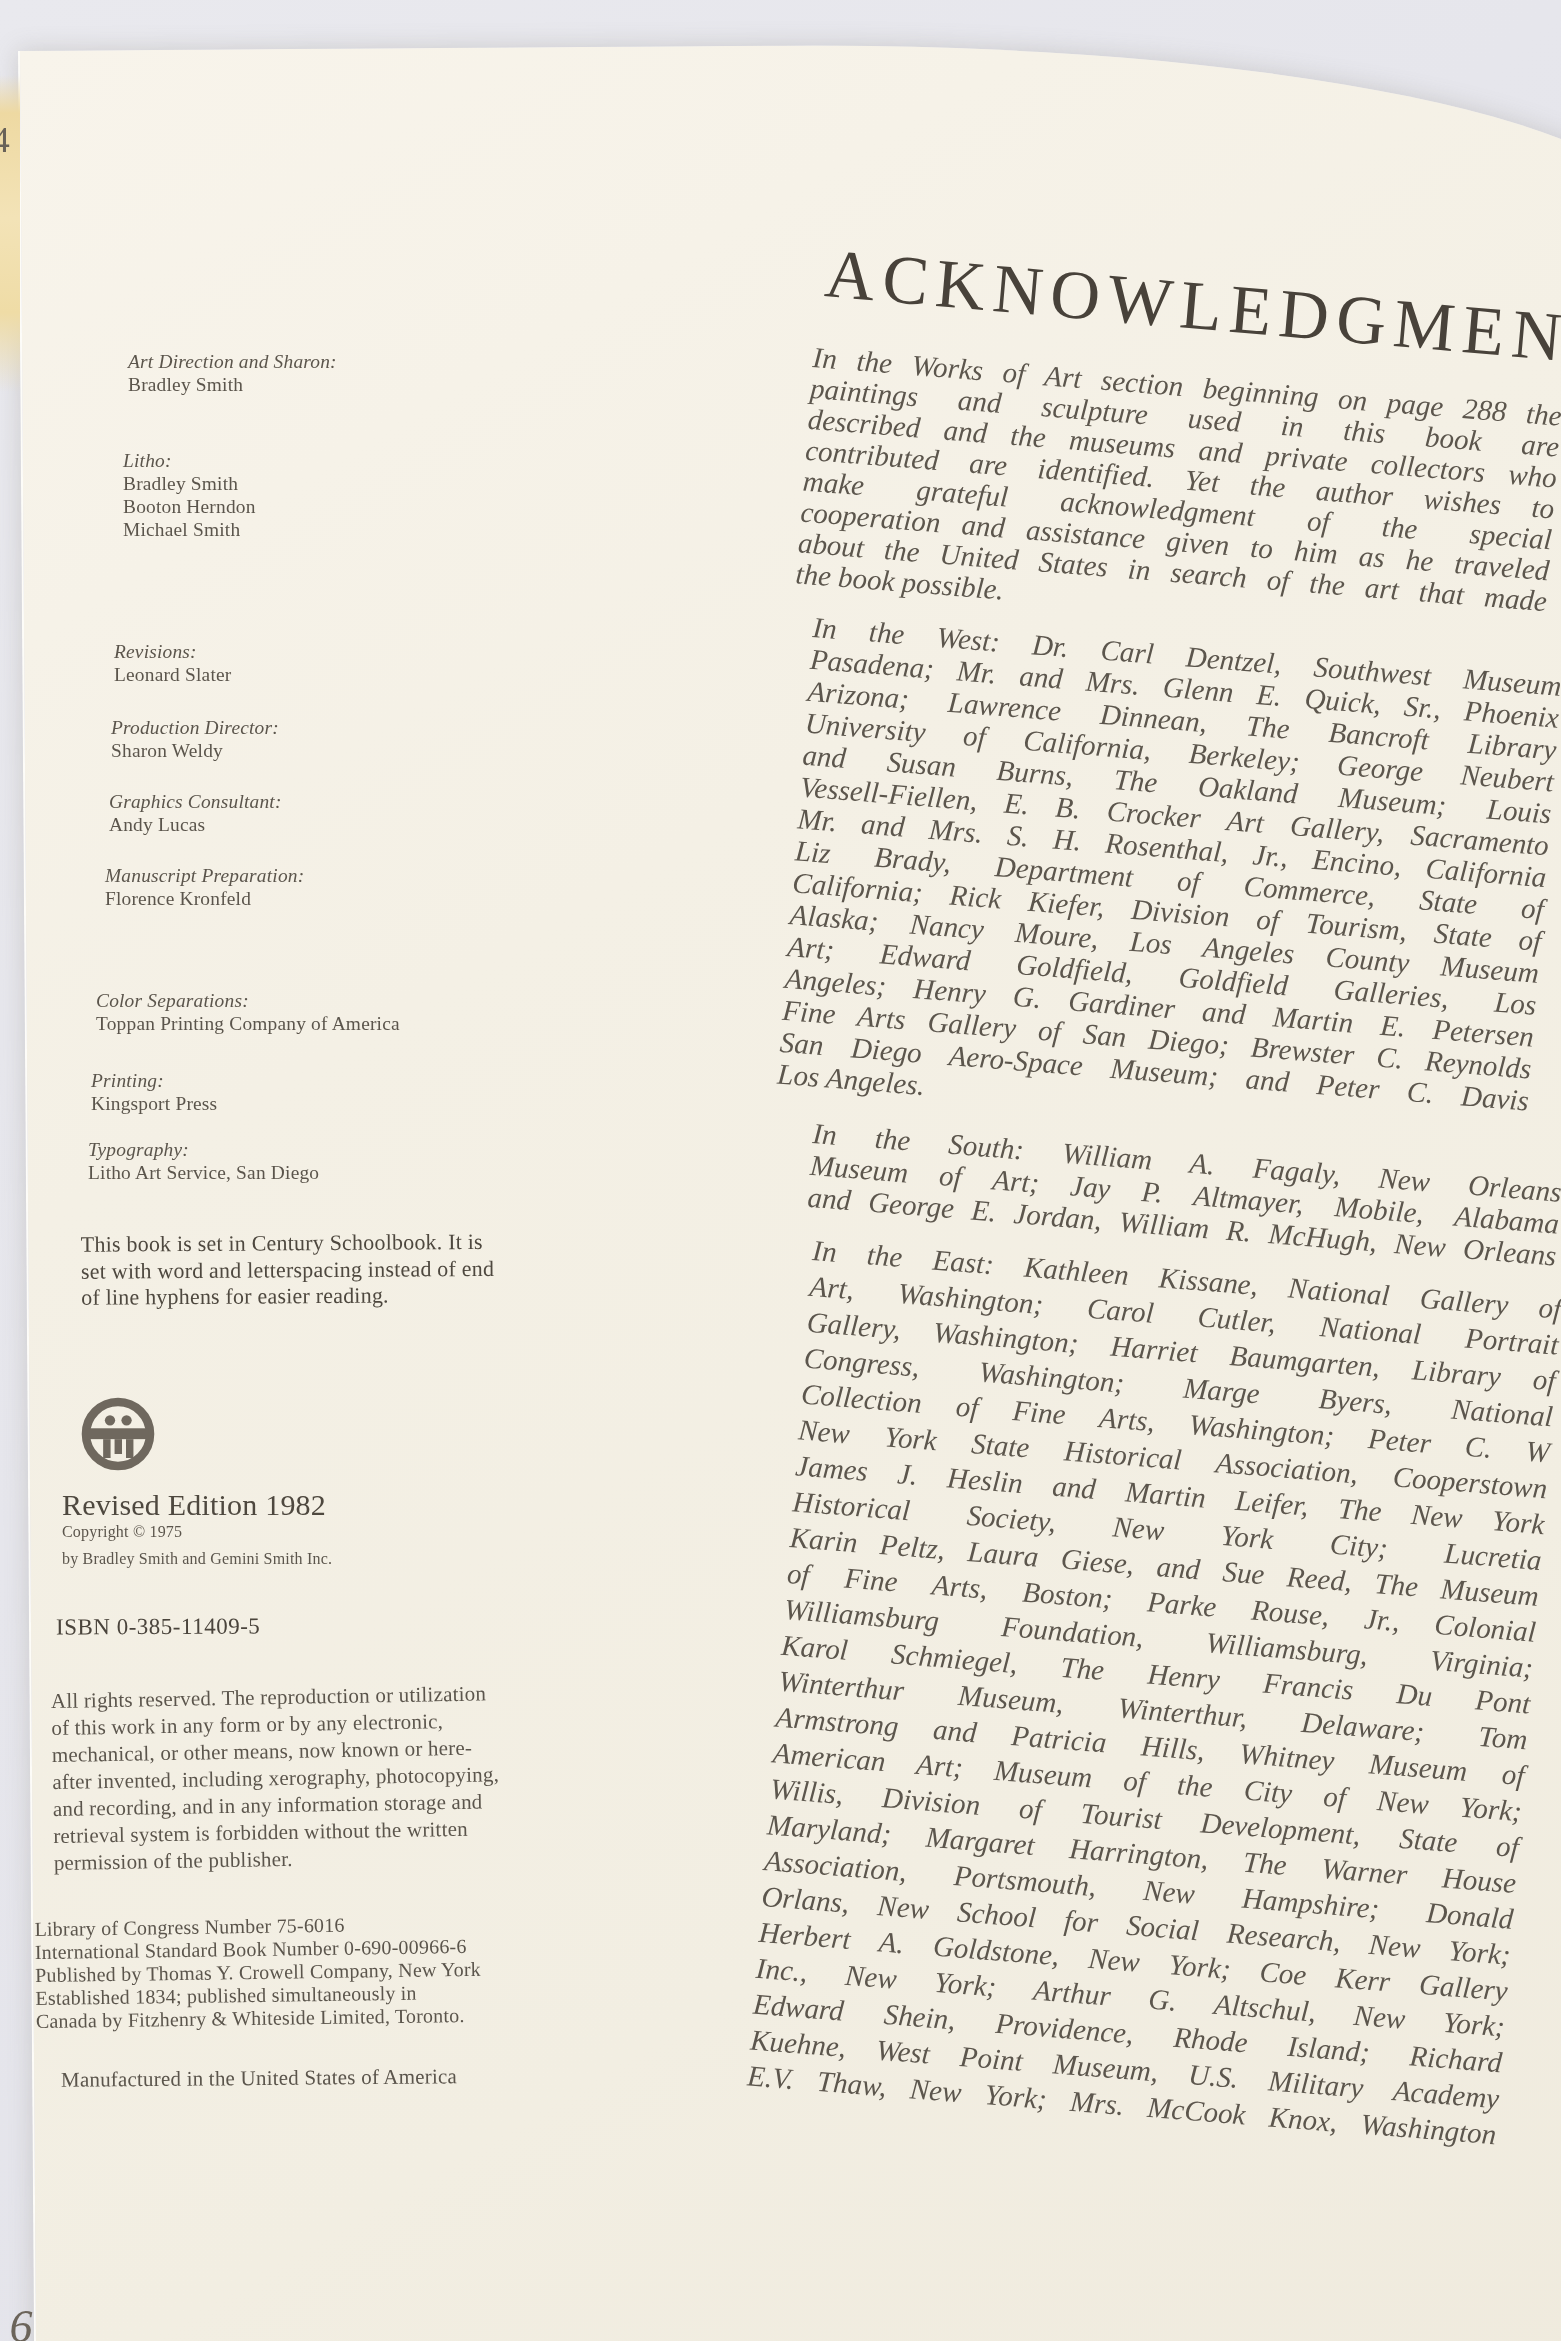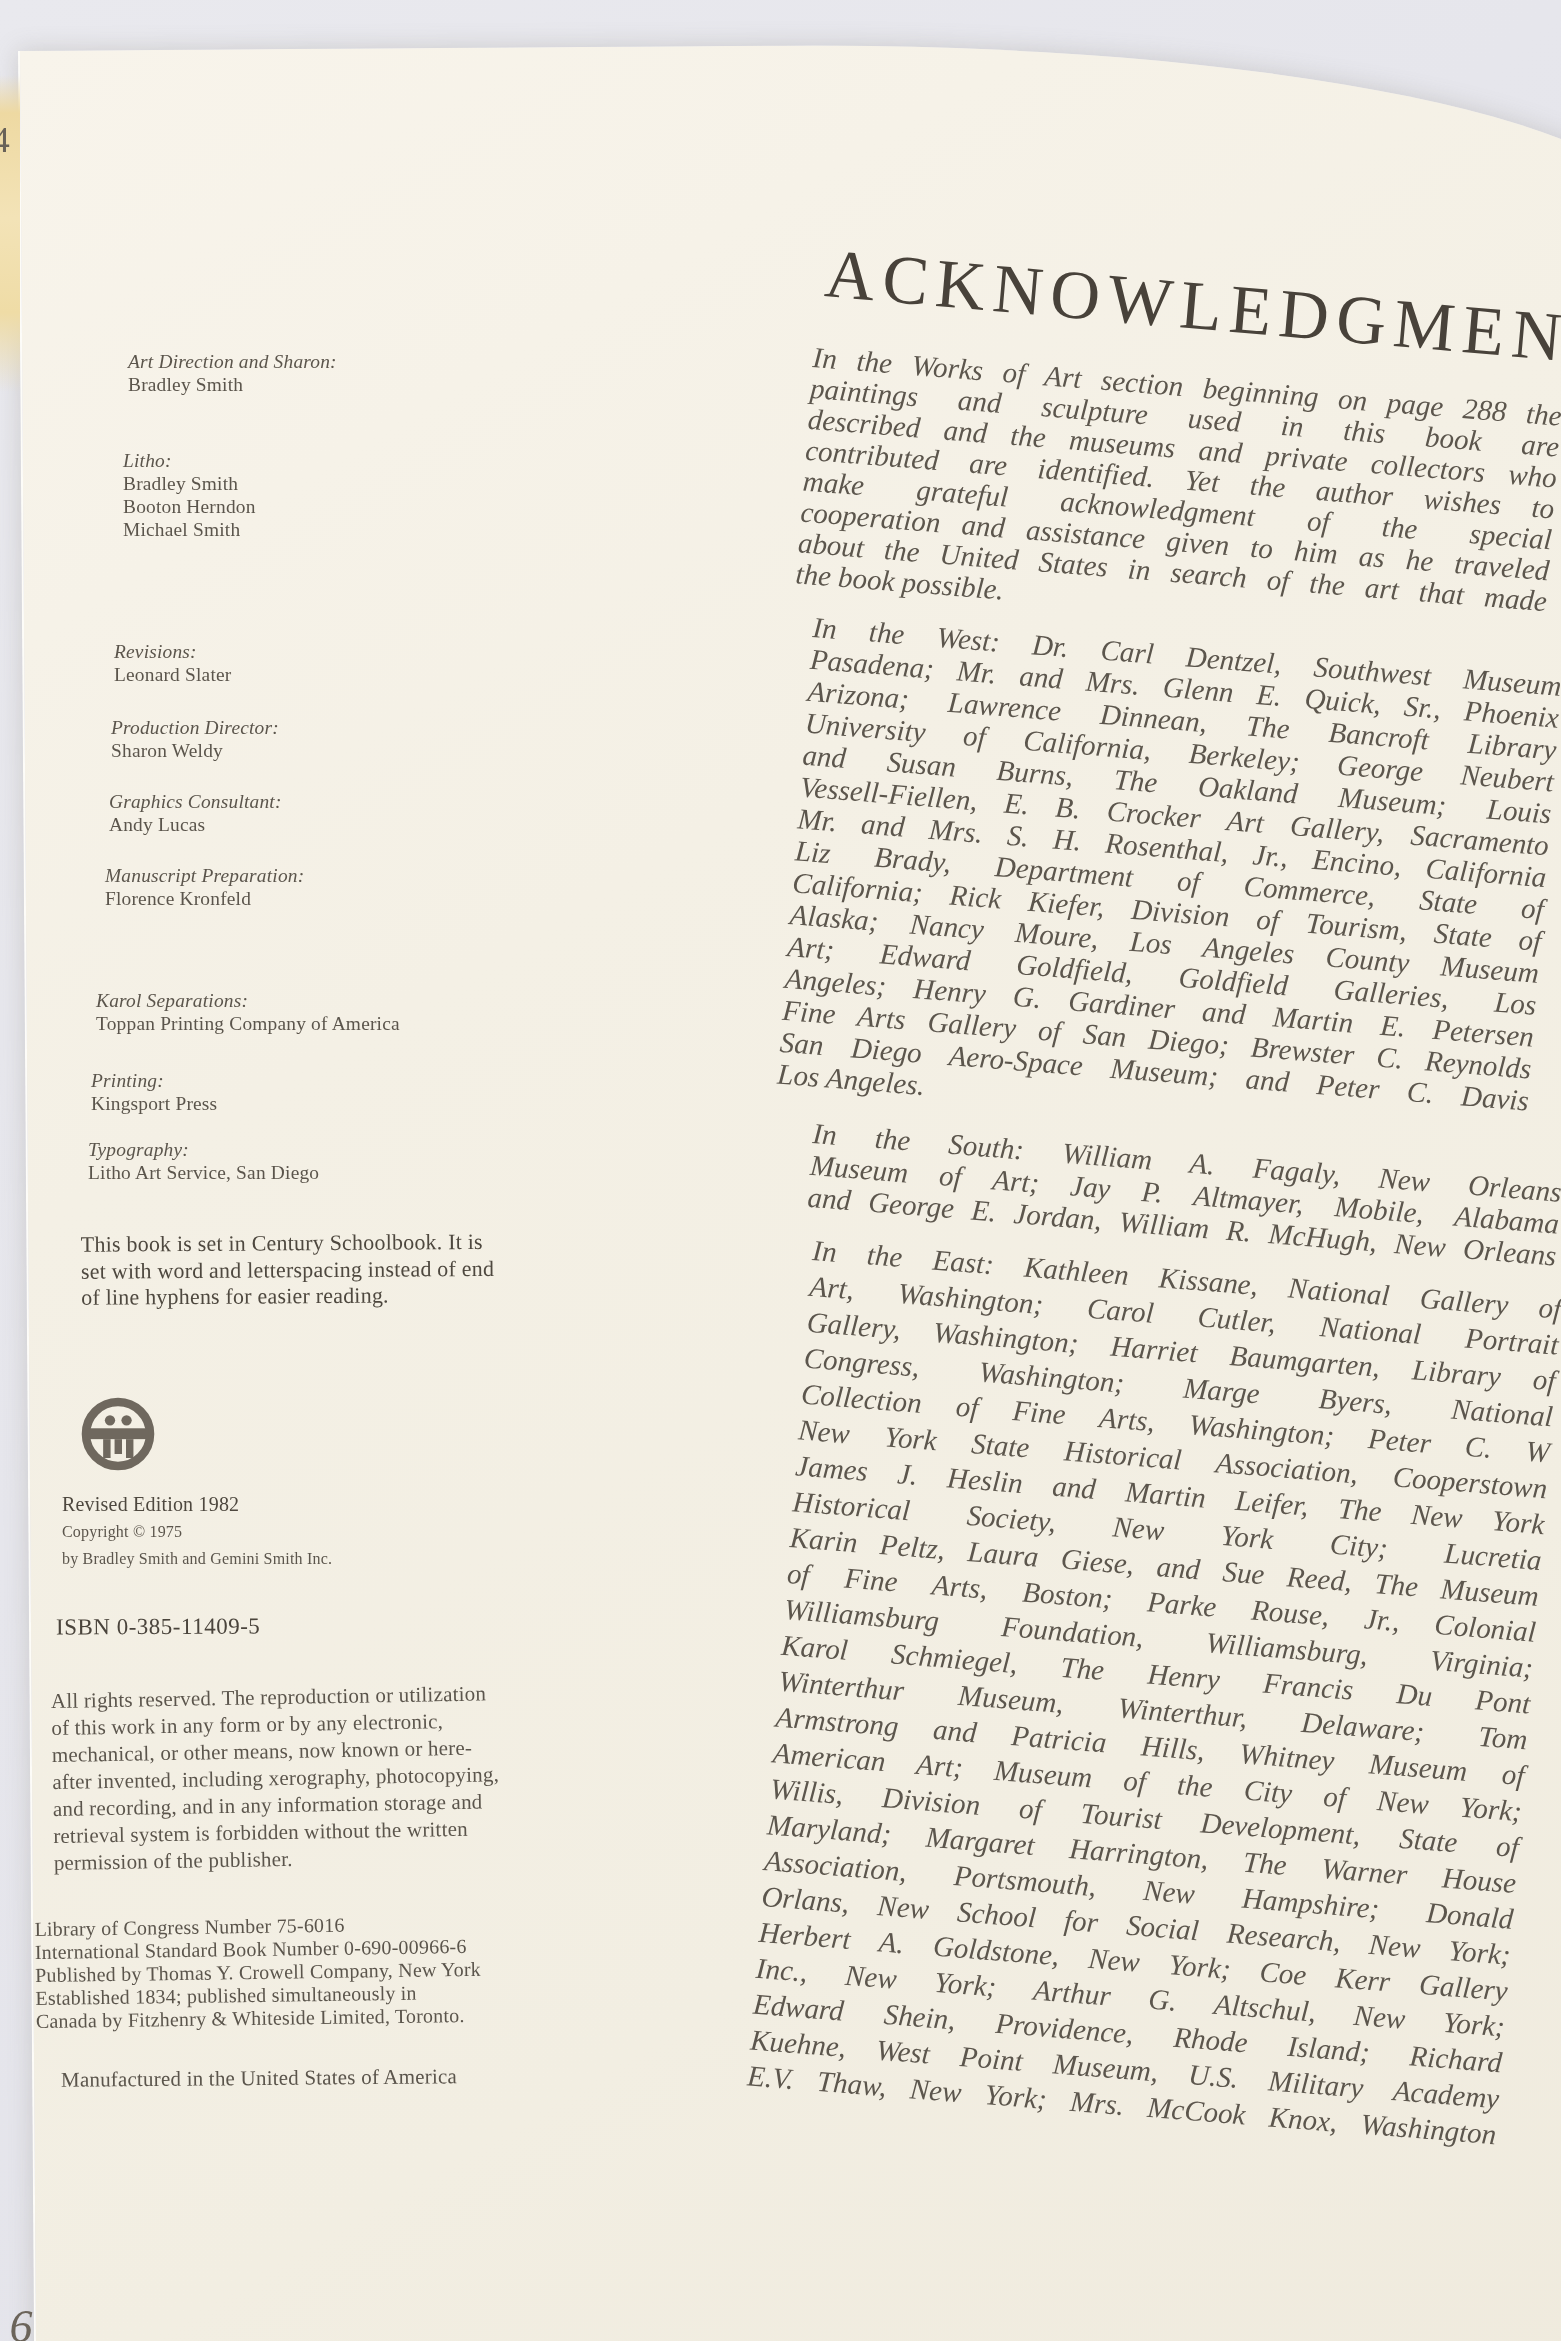--- a/index.html
+++ b/index.html
@@ -17,21 +17,21 @@
              background:linear-gradient(180deg,rgba(240,217,157,0) 0%,#eed9a2 12%,#f3e3b7 45%,#efdca6 75%,rgba(239,220,166,0) 100%);}
   
   #edge-num-top{position:absolute;left:-8.2px;top:119px;font-size:36px;color:#696258;}
   #edge-num-bottom{position:absolute;left:9.4px;top:2300px;font-size:46px;font-style:italic;color:#6b645a;}
   
   .blk{position:absolute;color:#5b554c;font-size:19.4px;line-height:23px;letter-spacing:0.2px;}
   .clabel{font-style:italic;}
   .cline{white-space:pre-wrap;}
   .preline{white-space:pre-line;}
   #typeface-note{font-size:22px;line-height:26.5px;color:#4e483f;width:494px;transform:rotate(-0.4deg);}
-  #edition-line{font-size:20px;color:#4e483f;}
+  #edition-line{font-size:30px;color:#4e483f;}
   #copyright-line,#copyright-by-line{font-size:16px;margin-top:4px;}
   #isbn-line{font-size:23px;color:#4a443c;letter-spacing:0.5px;transform:rotate(-0.3deg);}
   #rights-par{font-size:21px;line-height:27px;width:676px;transform:rotate(-1.0deg);transform-origin:0 100%;}
   #loc-par{font-size:20px;line-height:23px;transform:rotate(-0.8deg);transform-origin:0 100%;}
   #manufactured-line{font-size:21px;transform:rotate(-0.5deg);}
   
   #ack-title{position:absolute;left:822px;top:234px;font-size:69px;letter-spacing:7.6px;
              color:#48423a;transform:rotate(5deg);transform-origin:0 100%;white-space:nowrap;}
   .ackpar{position:absolute;left:814px;width:751px;font-style:italic;font-size:29px;
           color:#5c564d;transform:rotate(4.5deg);transform-origin:0 0;}
@@ -84,21 +84,21 @@
     <div class="clabel">Graphics Consultant:</div>
     <div class="cline">Andy Lucas</div>
   </div>
 
   <div class="blk" style="left:105px;top:864px">
     <div class="clabel">Manuscript Preparation:</div>
     <div class="cline">Florence Kronfeld</div>
   </div>
 
   <div class="blk" style="left:96px;top:989px">
-    <div class="clabel">Karol Separations:</div>
+    <div class="clabel">Color Separations:</div>
     <div class="cline">Toppan Printing Company of America</div>
   </div>
 
   <div class="blk" style="left:91px;top:1069px">
     <div class="clabel">Printing:</div>
     <div class="cline">Kingsport Press</div>
   </div>
 
   <div class="blk" style="left:88px;top:1138px">
     <div class="clabel">Typography:</div>

